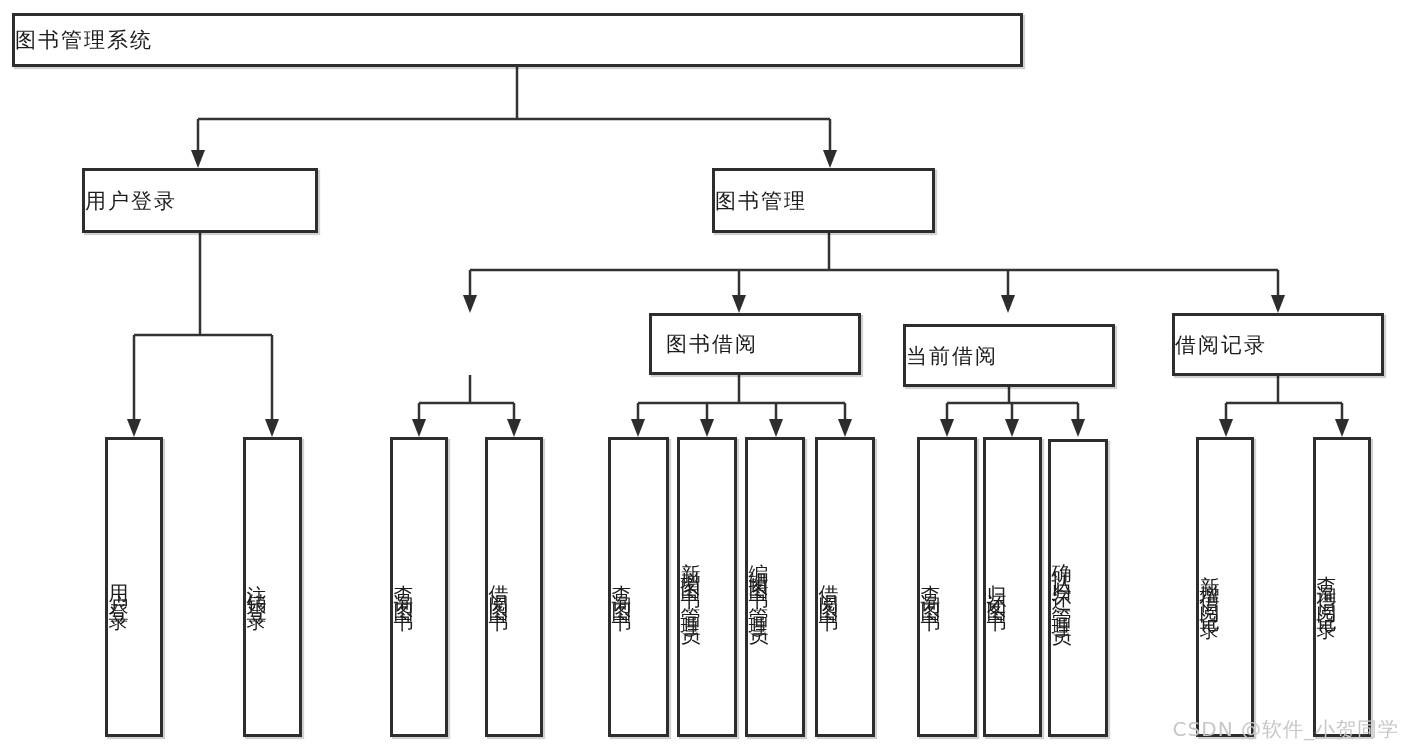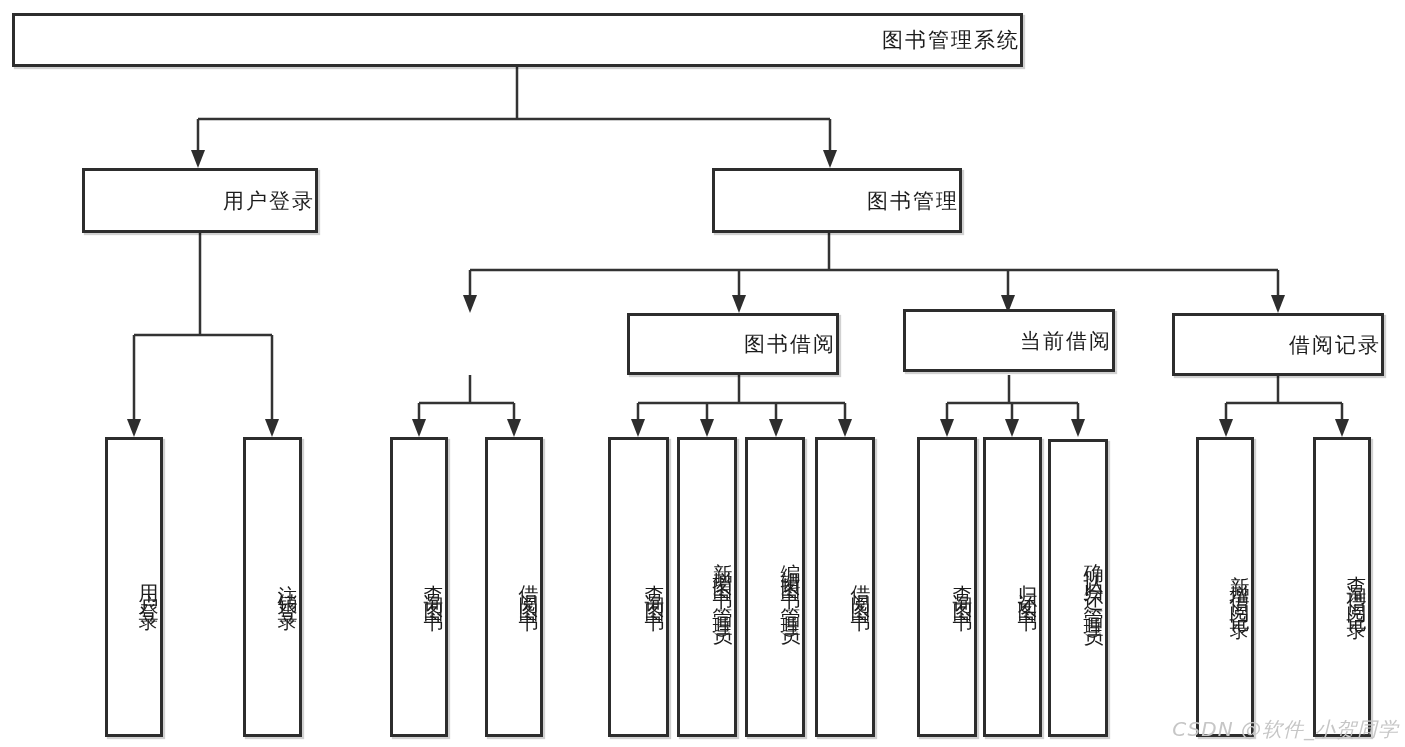--- a/index.html
+++ b/index.html
@@ -17,21 +17,21 @@
     width: 1405px; height: 747px;
     z-index: 1;
   }
   .node {
     position: absolute;
     background: #ffffff;
     border: 3px solid #2d2d2d;
     box-sizing: border-box;
     display: flex;
     align-items: center;
-    justify-content: flex-end;
+    justify-content: flex-start;
     color: #1c1c1c;
     z-index: 2;
     box-shadow: 2px 2px 1px rgba(0,0,0,0.18);
   }
   .hbox span {
     font-size: 21px;
     letter-spacing: 2px;
     white-space: nowrap;
   }
   .vbox span {
@@ -43,21 +43,20 @@
   }
   .watermark {
     position: absolute;
     right: 6px;
     bottom: 4px;
     z-index: 5;
     color: #c6c6c6;
     font-size: 20px;
     letter-spacing: 1px;
     white-space: nowrap;
-    font-style: italic;
   }
 </style>
 </head>
 <body>
 
 <div class="canvas">
 
   <svg class="connectors" width="1405" height="747" viewBox="0 0 1405 747">
     <g stroke="#333333" stroke-width="2.5" fill="none">
 
@@ -105,28 +104,28 @@
     </g>
   </svg>
 
   <div class="node hbox" style="left:12px; top:13px; width:1011px; height:54px;">
     <span>图书管理系统</span>
   </div>
 
   <div class="node hbox" style="left:82px; top:168px; width:236px; height:65px;">
     <span>用户登录</span>
   </div>
-  <div class="node hbox" style="left:712px; top:168px; width:250px; height:65px;">
+  <div class="node hbox" style="left:712px; top:168px; width:223px; height:65px;">
     <span>图书管理</span>
   </div>
 
-  <div class="node hbox" style="left:627px; top:313px; width:212px; height:62px;">
+  <div class="node hbox" style="left:649px; top:313px; width:212px; height:62px;padding-left:14px;">
     <span>图书借阅</span>
   </div>
-  <div class="node hbox" style="left:903px; top:309px; width:212px; height:63px;">
+  <div class="node hbox" style="left:903px; top:324px; width:212px; height:63px;">
     <span>当前借阅</span>
   </div>
   <div class="node hbox" style="left:1172px; top:313px; width:212px; height:63px;font-family:Liberation Mono, monospace;">
     <span>借阅记录</span>
   </div>
 
   <div class="node vbox" style="left:105px; top:437px; width:58px; height:300px;">
     <span>用户登录</span>
   </div>
   <div class="node vbox" style="left:243px; top:437px; width:59px; height:300px;">

